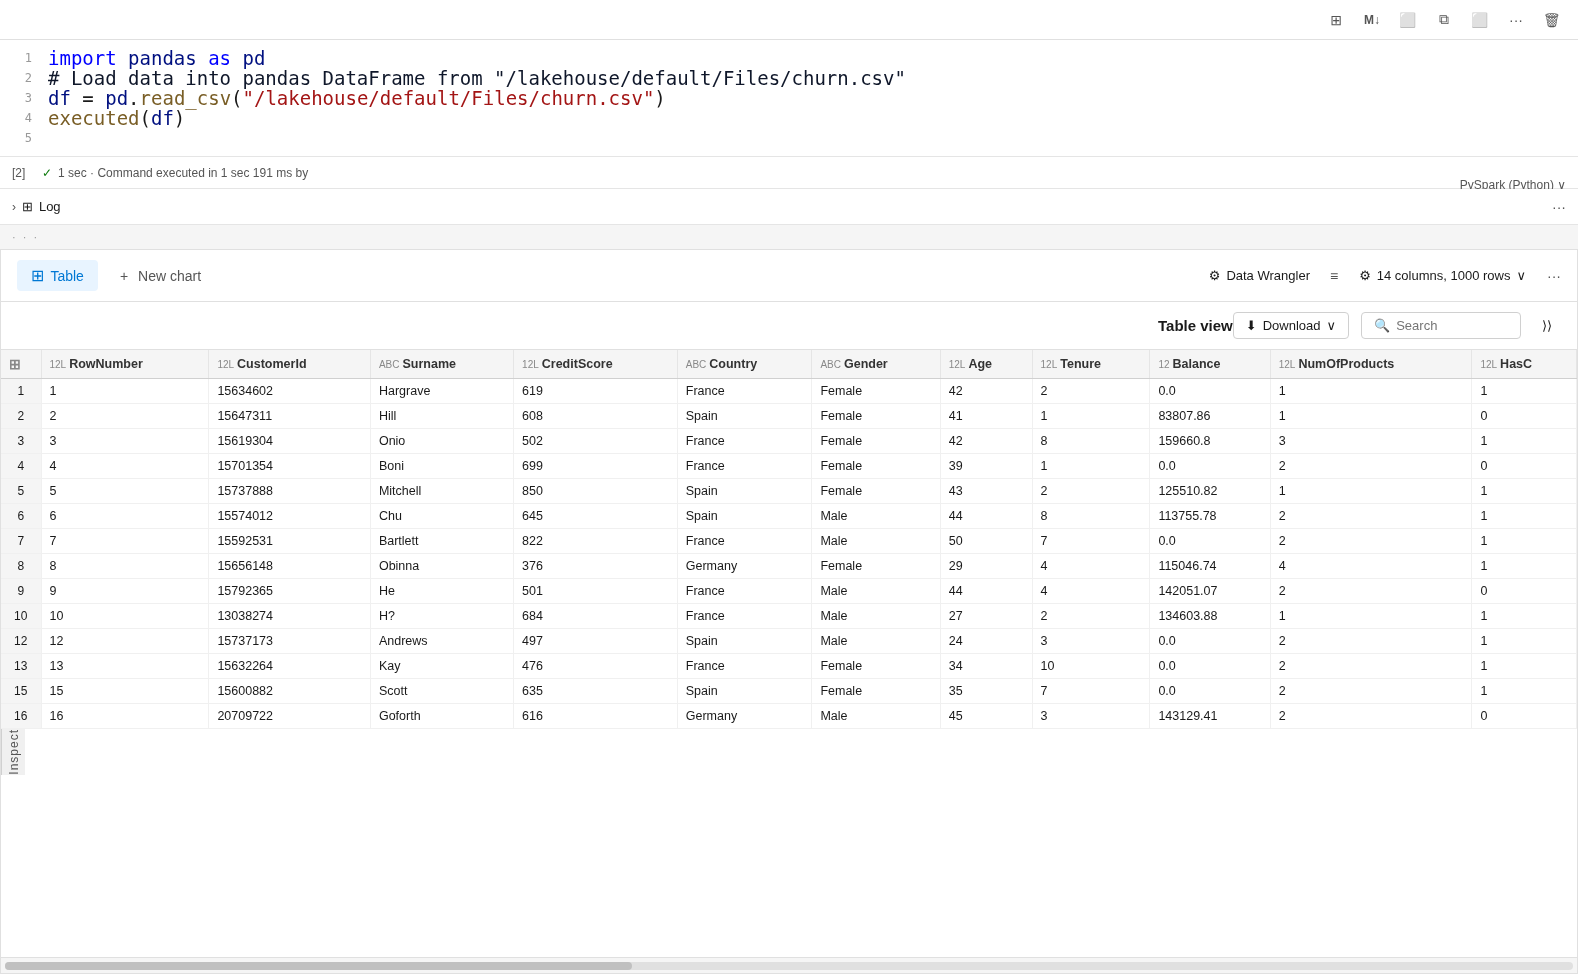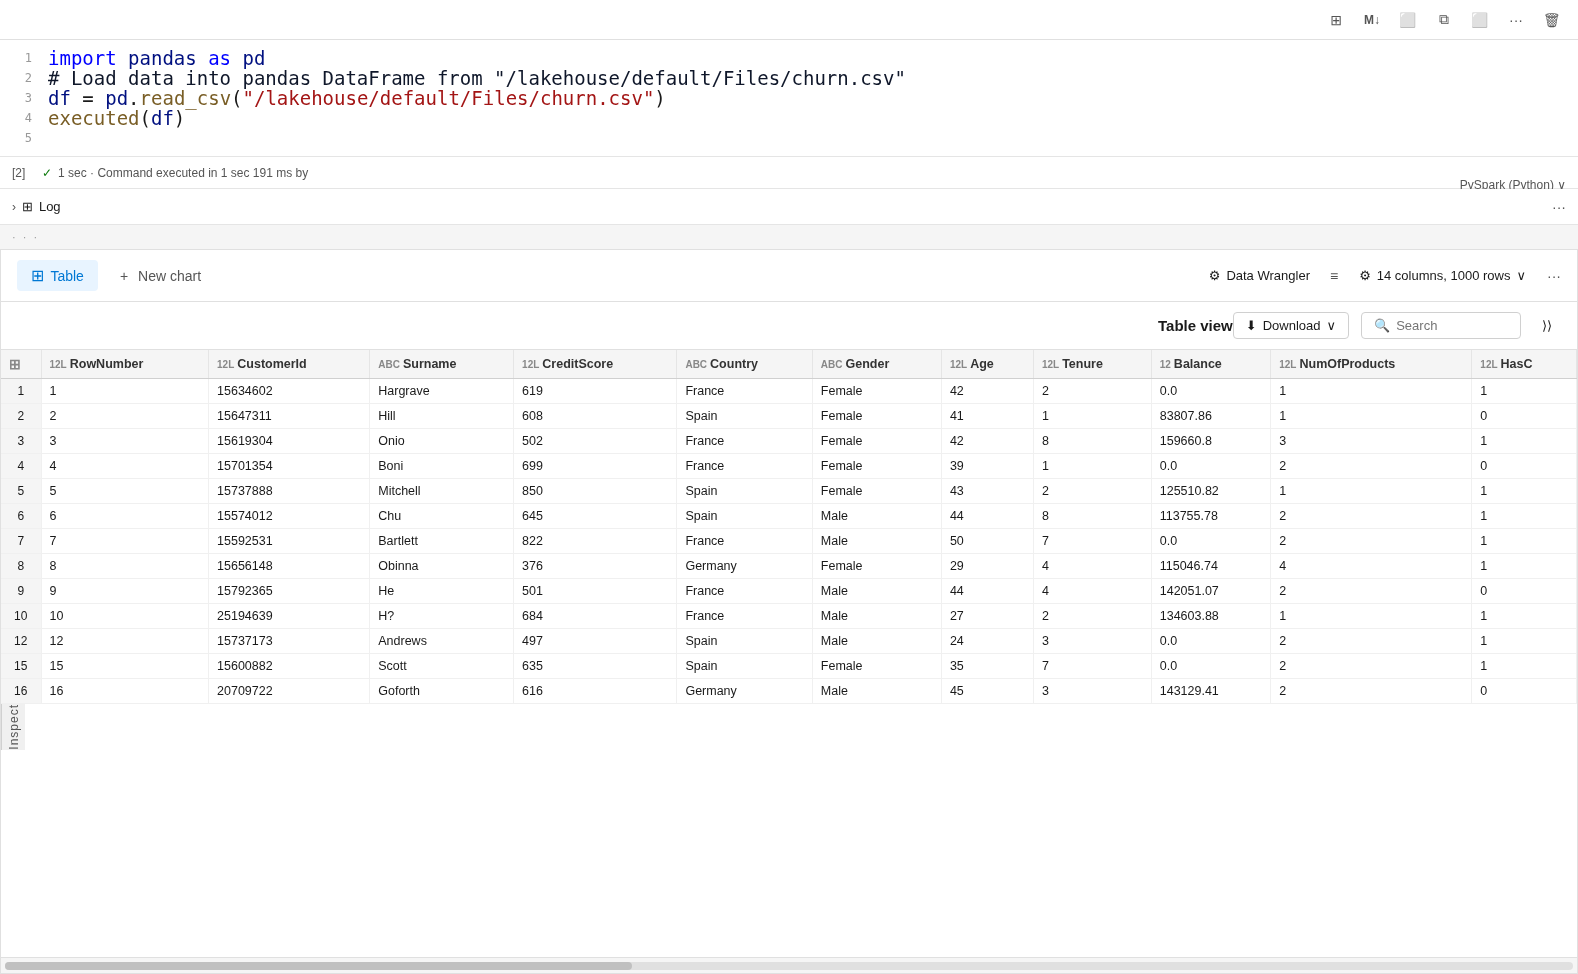--- a/index.html
+++ b/index.html
@@ -66,21 +66,21 @@
     .download-btn { display: flex; align-items: center; gap: 6px; padding: 5px 12px; border: 1px solid #d0d0d0; border-radius: 4px; background: #fff; cursor: pointer; font-size: 13px; color: #1a1a1a; }
     .search-box { display: flex; align-items: center; gap: 6px; padding: 5px 12px; border: 1px solid #d0d0d0; border-radius: 4px; background: #fff; min-width: 160px; }
     .search-box input { border: none; outline: none; font-size: 13px; color: #555; background: transparent; width: 100px; }
     .inspect-panel-toggle { display: flex; align-items: center; justify-content: center; width: 28px; height: 28px; cursor: pointer; border-radius: 4px; }
 
     
     .data-table-container { flex: 1; overflow: auto; position: relative; }
     .data-table { width: 100%; border-collapse: collapse; font-size: 12.5px; }
     .data-table th { background: #f5f5f5; border-bottom: 1px solid #d0d0d0; border-right: 1px solid #e5e5e5; padding: 6px 8px; text-align: left; font-weight: 600; white-space: nowrap; position: sticky; top: 0; z-index: 2; color: #333; }
     .data-table td { border-bottom: 1px solid #f0f0f0; border-right: 1px solid #f0f0f0; padding: 5px 8px; white-space: nowrap; color: #1a1a1a; }
-    .col-type { font-size: 10px; color: #888; font-weight: bold; margin-right: 3px; }
+    .col-type { font-size: 10px; color: #888; font-weight: normal; margin-right: 3px; }
     .row-num-col { background: #f5f5f5; color: #888; text-align: center; width: 40px; font-size: 12px; }
     .row-num-header { background: #f5f5f5; width: 40px; text-align: center; }
     .th-content { display: flex; align-items: center; }
 
     
     .inspect-sidebar { position: absolute; right: 0; top: 0; bottom: 0; width: 24px; background: #f0f0f0; border-left: 1px solid #d0d0d0; display: flex; align-items: center; justify-content: center; cursor: pointer; }
     .inspect-label { writing-mode: vertical-rl; transform: rotate(180deg); font-size: 12px; color: #555; letter-spacing: 1px; user-select: none; }
 
     
     .scrollbar-container { height: 16px; background: #f5f5f5; border-top: 1px solid #e0e0e0; display: flex; align-items: center; padding: 0 4px; }
@@ -355,21 +355,21 @@
               <td>Male</td>
               <td>44</td>
               <td>4</td>
               <td>142051.07</td>
               <td>2</td>
               <td>0</td>
             </tr>
             <tr>
               <td class="row-num-col">10</td>
               <td>10</td>
-              <td>25194639</td>
+              <td>13038274</td>
               <td>H?</td>
               <td>684</td>
               <td>France</td>
               <td>Male</td>
               <td>27</td>
               <td>2</td>
               <td>134603.88</td>
               <td>1</td>
               <td>1</td>
             </tr>
@@ -381,20 +381,34 @@
               <td>497</td>
               <td>Spain</td>
               <td>Male</td>
               <td>24</td>
               <td>3</td>
               <td>0.0</td>
               <td>2</td>
               <td>1</td>
             </tr>
             <tr>
+              <td class="row-num-col">13</td>
+              <td>13</td>
+              <td>15632264</td>
+              <td>Kay</td>
+              <td>476</td>
+              <td>France</td>
+              <td>Female</td>
+              <td>34</td>
+              <td>10</td>
+              <td>0.0</td>
+              <td>2</td>
+              <td>1</td>
+            </tr>
+            <tr>
               <td class="row-num-col">15</td>
               <td>15</td>
               <td>15600882</td>
               <td>Scott</td>
               <td>635</td>
               <td>Spain</td>
               <td>Female</td>
               <td>35</td>
               <td>7</td>
               <td>0.0</td>

